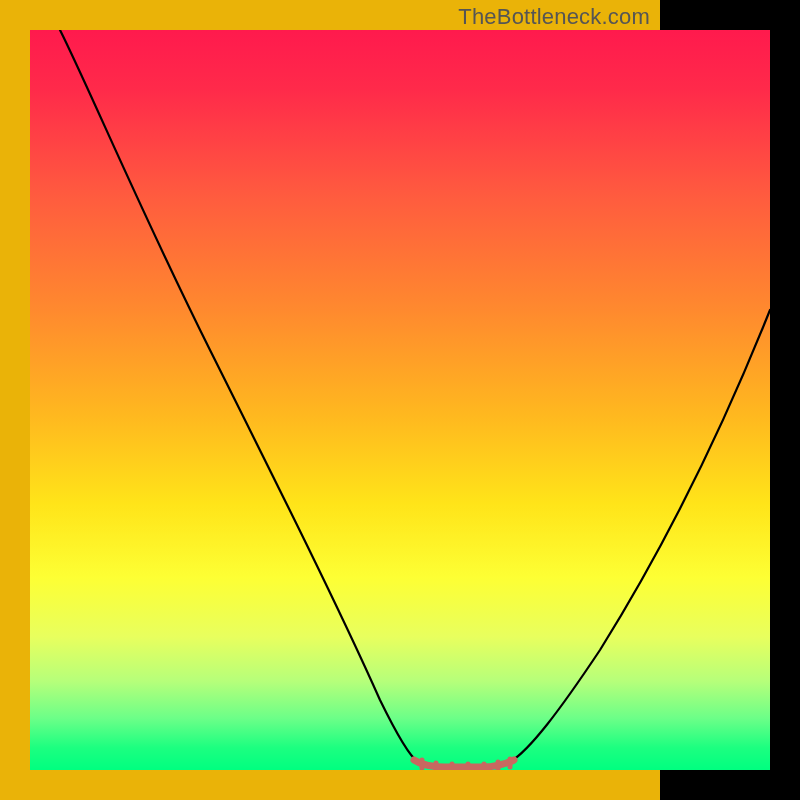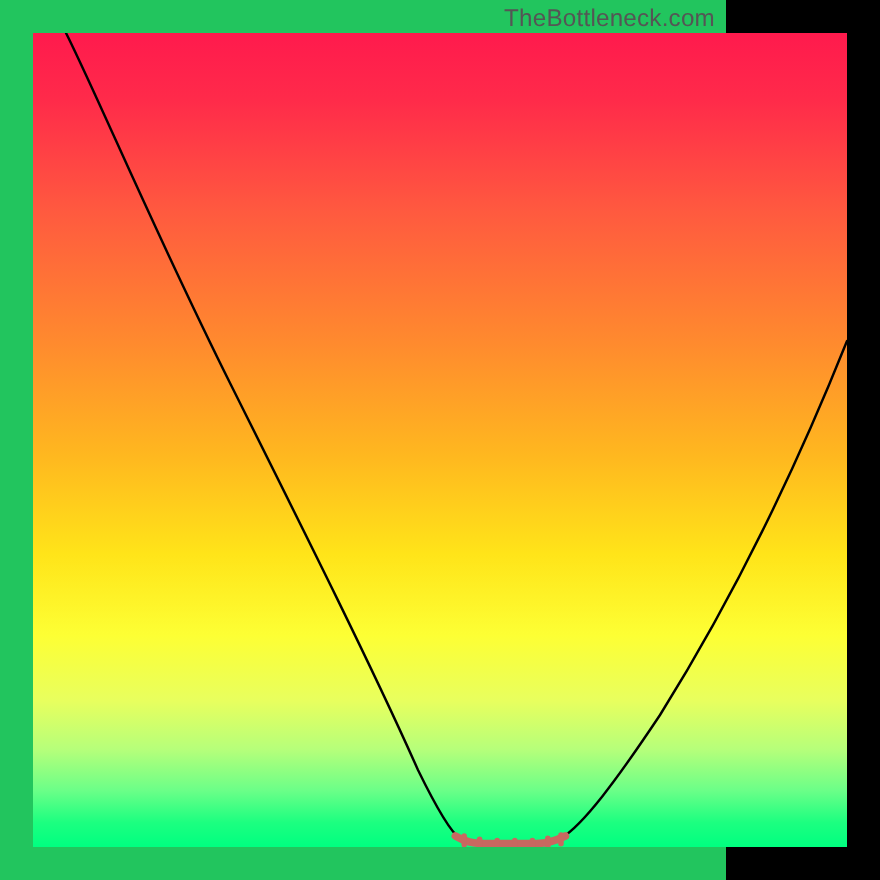--- a/index.html
+++ b/index.html
@@ -8,21 +8,21 @@
     width: 800px;
     height: 800px;
     background: #000;
     overflow: hidden;
     font-family: Arial, Helvetica, sans-serif;
   }
   .frame {
     position: relative;
     width: 660px;
     height: 800px;
-    background: #22c55e;
+    background: #eab308;
   }
   .watermark {
     position: absolute;
     top: 4px;
     right: 10px;
     color: #555;
     font-size: 22px;
     font-weight: 500;
     letter-spacing: 0.2px;
     z-index: 10;

